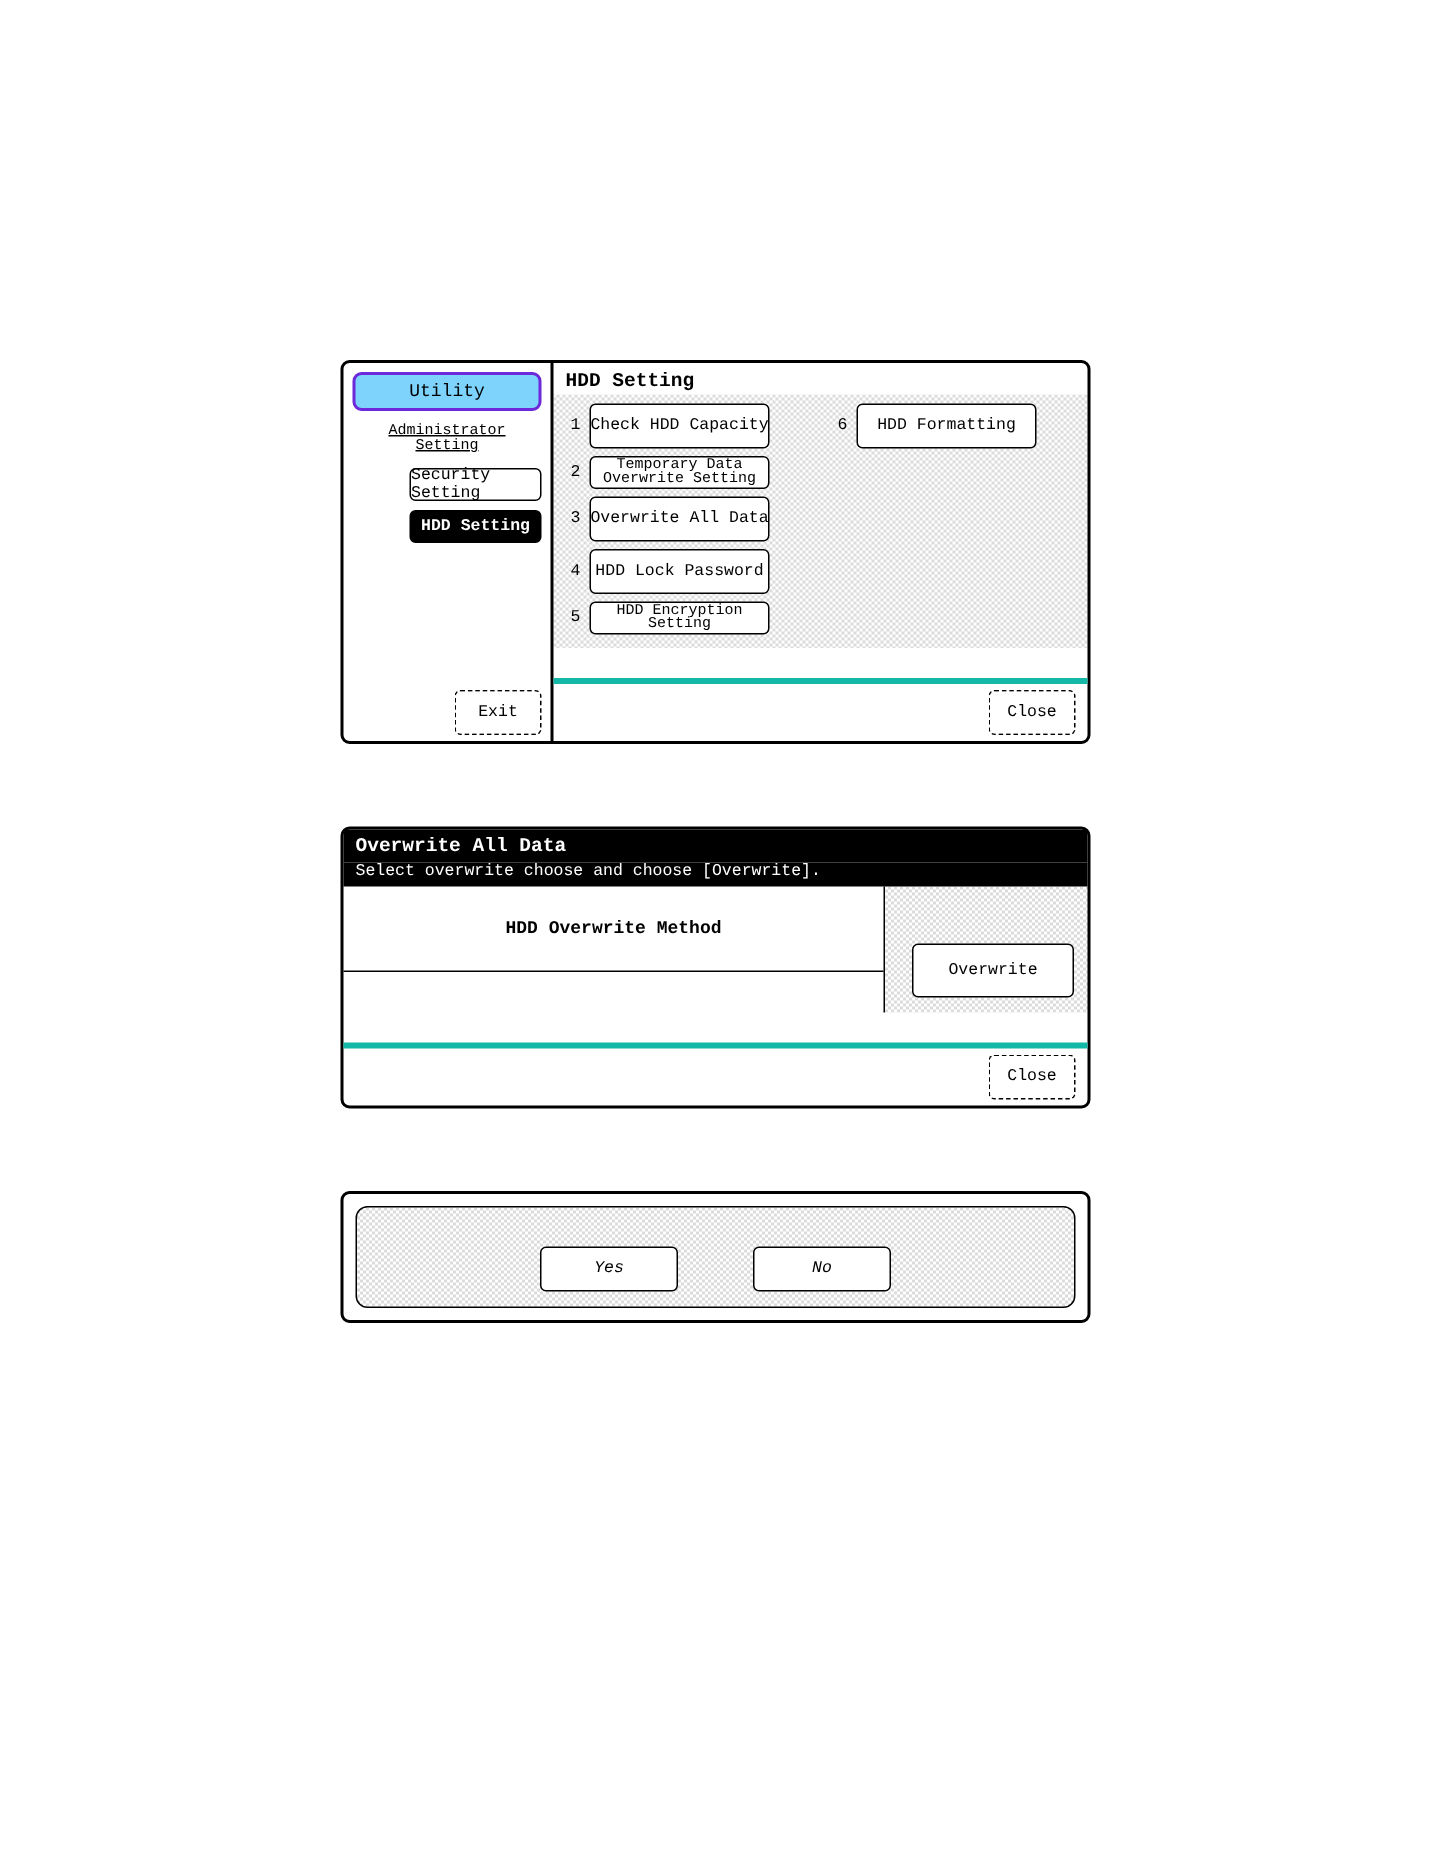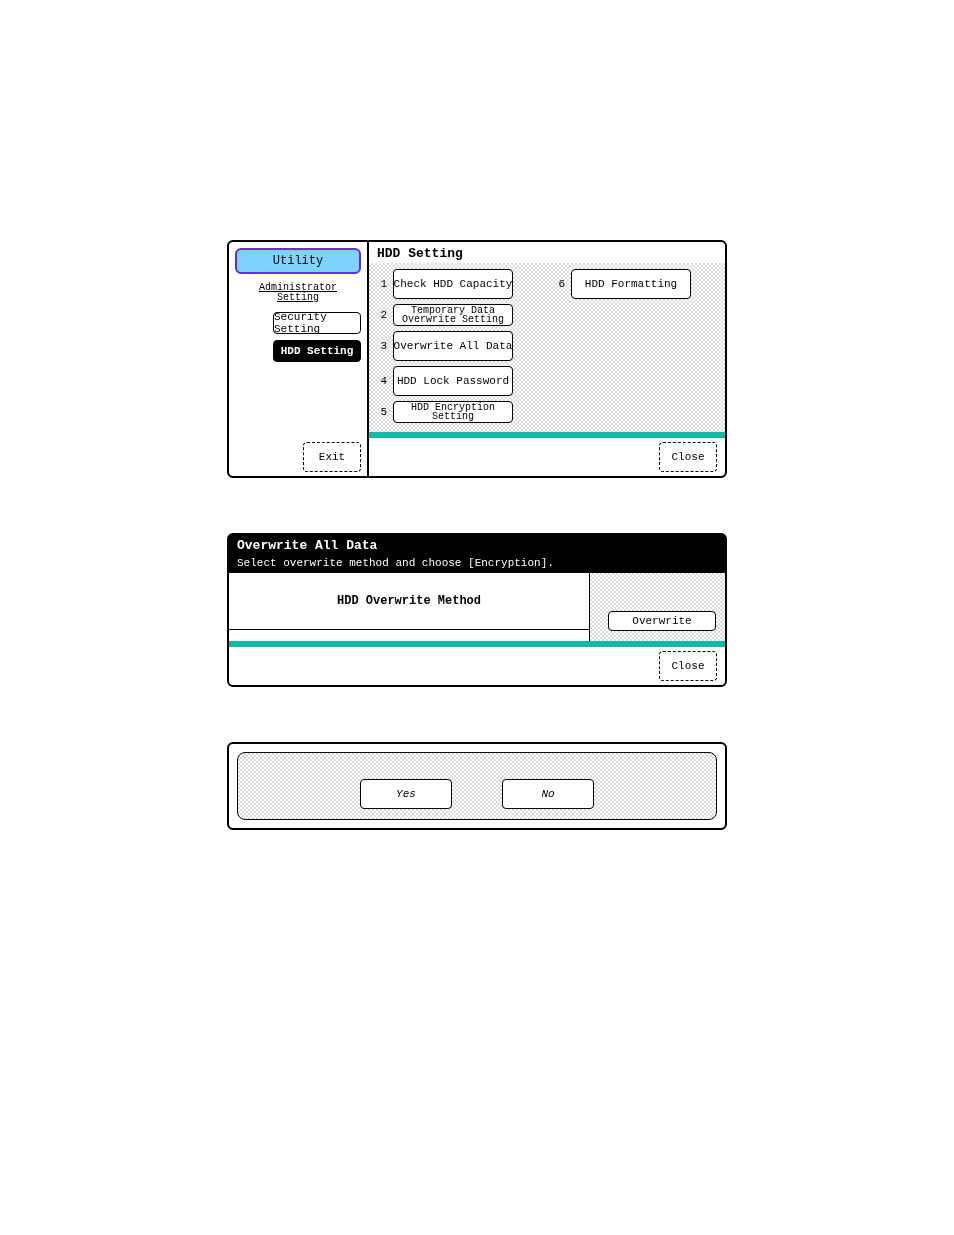--- a/index.html
+++ b/index.html
@@ -13,26 +13,26 @@
   }
   html,body{margin:0;padding:0;background:var(--bg);font-family:"Courier New",Courier,monospace;font-size:13px;color:var(--ink);}
   .page{width:954px;min-height:1235px;position:relative;box-sizing:border-box;padding:30px 0;}
   .screen{width:500px;margin:0 auto 55px auto;border:2px solid #000;border-radius:6px;background:#fff;box-sizing:border-box;}
   .screen-body{display:flex;}
   .halftone{background-image:var(--halftone);background-size:4px 4px;background-position:0 0,0 2px,2px -2px,-2px 0;}
   .sidebar{width:140px;border-right:2px solid #000;position:relative;display:flex;flex-direction:column;padding:6px 6px 4px 6px;box-sizing:border-box;gap:6px;}
   .main{flex:1;position:relative;display:flex;flex-direction:column;}
   .main-title{padding:4px 8px 2px 8px;font-weight:bold;font-size:13px;}
   .main-area{flex:1;padding:6px 8px 4px 8px;}
-  .footer{display:flex;justify-content:flex-end;padding:4px 8px;border-top:6px solid #14b8a6;}
+  .footer{display:flex;justify-content:flex-end;padding:4px 8px;border-top:4px solid #14b8a6;margin-top:20px;}
   .sidebar-footer{margin-top:auto;display:flex;justify-content:flex-end;padding-top:6px;align-items:center;}
   .btn{display:inline-flex;align-items:center;justify-content:center;border:1px solid #000;background:#fff;border-radius:4px;height:30px;padding:0 6px;font:inherit;font-size:11px;line-height:1;white-space:nowrap;}
   .btn.wide{width:120px;}
   .btn.mid{width:92px;}
-  .btn.sm{height:20px;}
+  .btn.sm{height:36px;}
   .btn.selected{background:#000;color:#fff;}
   .btn.small-text{font-size:10px;line-height:9px;text-align:center;}
   .pill{border:2px solid #6d28d9;border-radius:6px;height:22px;display:flex;align-items:center;justify-content:center;font-weight:normal;font-size:12px;background:#7dd3fc;}
   .crumb{border:1px dashed transparent;font-size:11px;text-align:center;line-height:11px;}
   .crumb-box{border:1px solid #000;border-radius:4px;height:20px;display:flex;align-items:center;justify-content:center;font-size:11px;background:#fff;margin-left:38px;}
   .crumb-box.selected{background:#000;color:#fff;font-weight:bold;}
   .num-row{display:flex;align-items:center;gap:6px;margin-bottom:5px;}
   .num{width:10px;text-align:right;font-size:11px;}
   .cols{display:flex;gap:42px;}
   .col{display:flex;flex-direction:column;}
@@ -119,21 +119,21 @@
         </div>
         <div class="footer">
           <button class="btn close-btn dashed">Close</button>
         </div>
       </div>
     </div>
   </div>
 
   <div class="screen">
     <div class="titlebar">Overwrite All Data</div>
-    <div class="subtitle">Select overwrite method and choose [Encryption].</div>
+    <div class="subtitle">Select overwrite choose and choose [Overwrite].</div>
     <div class="s2-body">
       <div class="s2-wrap">
         <div class="s2-left">
           <div class="s2-left-header">HDD Overwrite Method</div>
         </div>
         <div class="s2-right halftone">
           <div class="s2-right-inner">
             <button class="btn mid sm" style="width:108px;">Overwrite</button>
           </div>
         </div>

